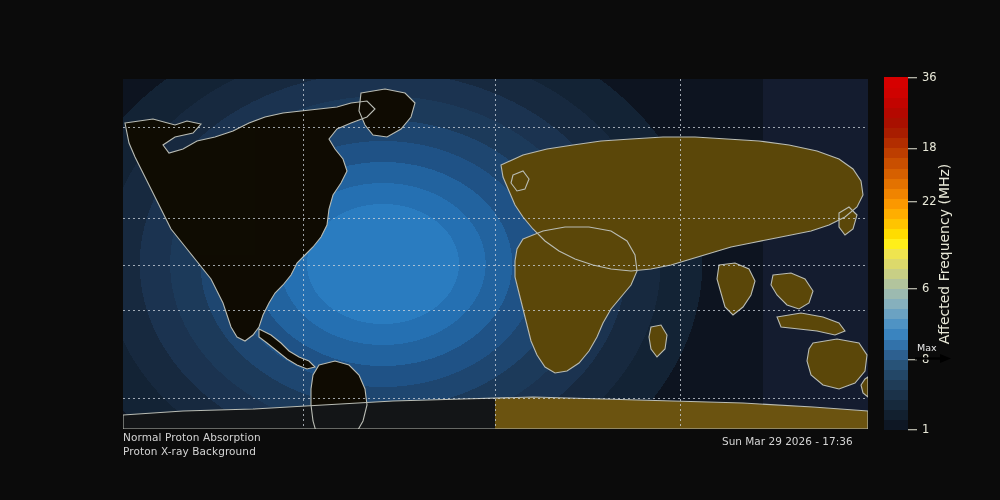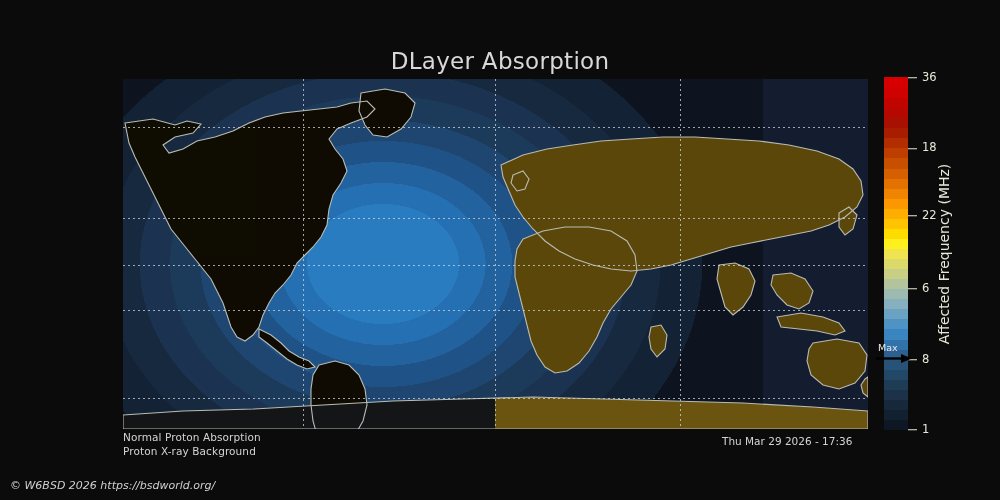--- a/index.html
+++ b/index.html
@@ -75,42 +75,41 @@
   .tick-lbl { color: #e8e8d8; font-size: 11.5px; line-height: 1; }
   .cbar-axis-label {
     position: absolute; left: 932px; top: 78px; height: 352px; width: 24px;
     display: flex; align-items: center; justify-content: center;
   }
   .cbar-axis-label span {
     color: #e8e8d8; font-size: 14px; white-space: nowrap;
     transform: rotate(-90deg);
   }
   
-  .max-marker { position: absolute; left: 869px; top: 345px; width: 46px; height: 22px; }
+  .max-marker { position: absolute; left: 908px; top: 345px; width: 46px; height: 22px; }
   .max-lbl { position: absolute; left: 9px; top: 0; color: #e9e9e9; font-size: 9.5px; line-height: 1; }
   .max-arrow { position: absolute; left: 7px; top: 11px; width: 36px; height: 9px; }
 
   
   .note {
     position: absolute; left: 123px; color: #d4d4d4; font-size: 10.5px; letter-spacing: .1px;
   }
   .note-1 { top: 431px; }
   .note-2 { top: 445px; }
   .timestamp { position: absolute; left: 722px; top: 435px; color: #d4d4d4; font-size: 10.5px; }
   .credit {
     position: absolute; left: 10px; top: 479px;
     color: #cfcfcf; font-size: 11px; font-style: italic;
   }
 </style>
 </head>
 <body>
 
 <div id="root">
 
-  <div class="title">DLayer Absorption</div>
 
   <div class="map">
 
     <div class="map-layer ocean-night"></div>
 
     <div class="absorption" style="--c0: #0d1420; --c1: #132335; --c2: #17293f; --c3: #1b3350; --c4: #1c3a5a; --c5: #1e4670; --c6: #1f5286; --c7: #22639f; --c8: #2570b2; --c9: #2a7cc0;"></div>
 
     <div class="land">
       <svg viewBox="0 0 745 350" preserveAspectRatio="none">
         <defs>
@@ -255,21 +254,21 @@
   </div>
   <div class="cbar-ticks" id="cbar-ticks">
       <div class="tick" style="top: 0px; text-align: right;">
         <span class="tick-dash"></span>
         <span class="tick-lbl">36</span>
       </div>
       <div class="tick" style="top: 70.4px;">
         <span class="tick-dash"></span>
         <span class="tick-lbl">18</span>
       </div>
-      <div class="tick" style="top: 138px;">
+      <div class="tick" style="top: 124px;">
         <span class="tick-dash"></span>
         <span class="tick-lbl">22</span>
       </div>
       <div class="tick" style="top: 211.2px;">
         <span class="tick-dash"></span>
         <span class="tick-lbl">6</span>
       </div>
       <div class="tick" style="top: 281.6px;">
         <span class="tick-dash"></span>
         <span class="tick-lbl">8</span>
@@ -286,16 +285,15 @@
   <div class="max-marker" style="top: 342.566px;">
     <div class="max-lbl">Max</div>
     <svg class="max-arrow" viewBox="0 0 36 9">
       <line x1="0" y1="4.5" x2="27" y2="4.5" stroke="#000" stroke-width="2.4"></line>
       <polygon points="25,0 36,4.5 25,9" fill="#000"></polygon>
     </svg>
   </div>
 
   <div class="note note-1">Normal Proton Absorption</div>
   <div class="note note-2">Proton X-ray Background</div>
-  <div class="timestamp">Thu Mar 29 2026 - 17:36</div>
-  <div class="credit">© W6BSD 2026 https://bsdworld.org/</div>
+  <div class="timestamp">Sun Mar 29 2026 - 17:36</div>
 
 </div>
 
 </body></html>

